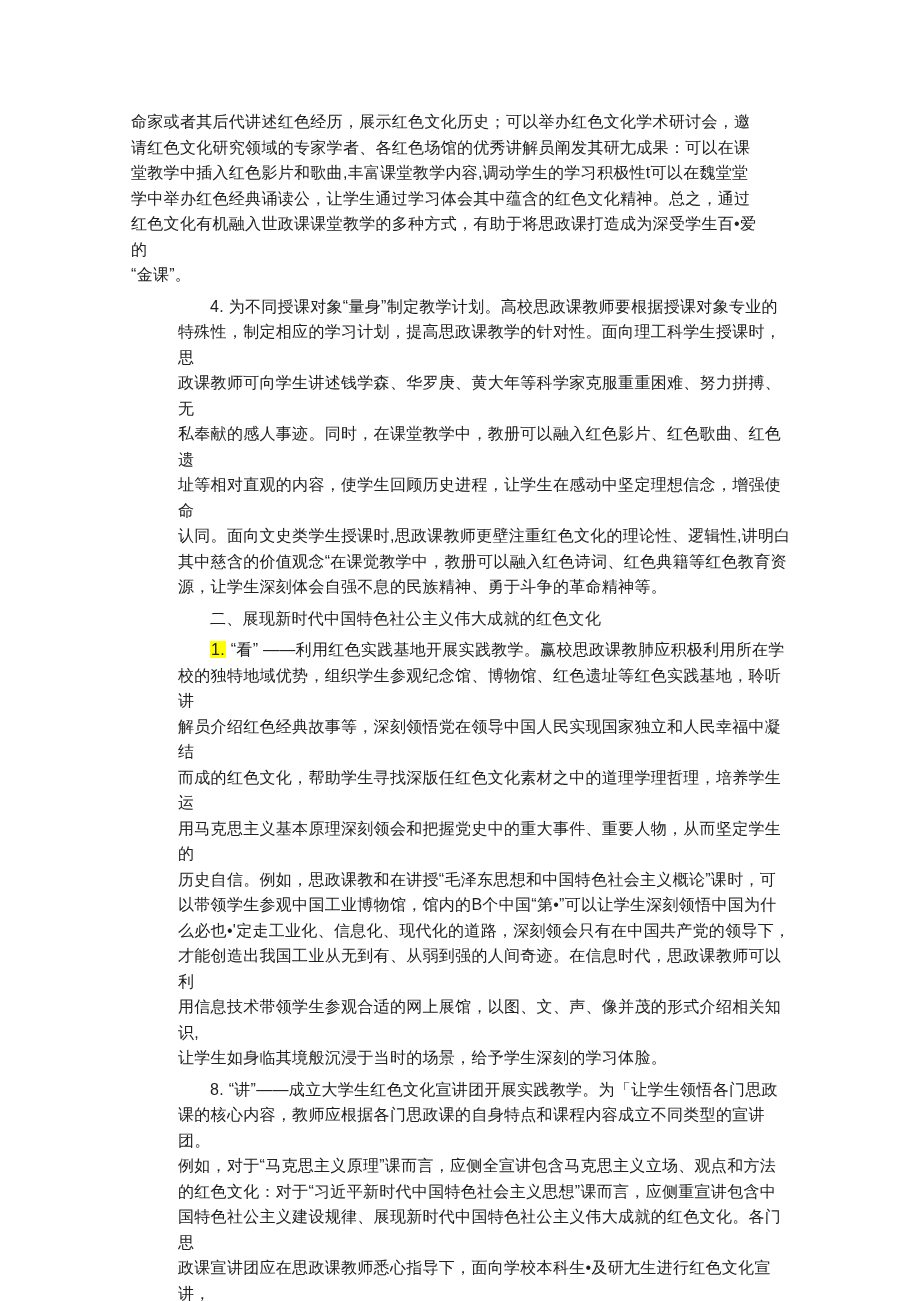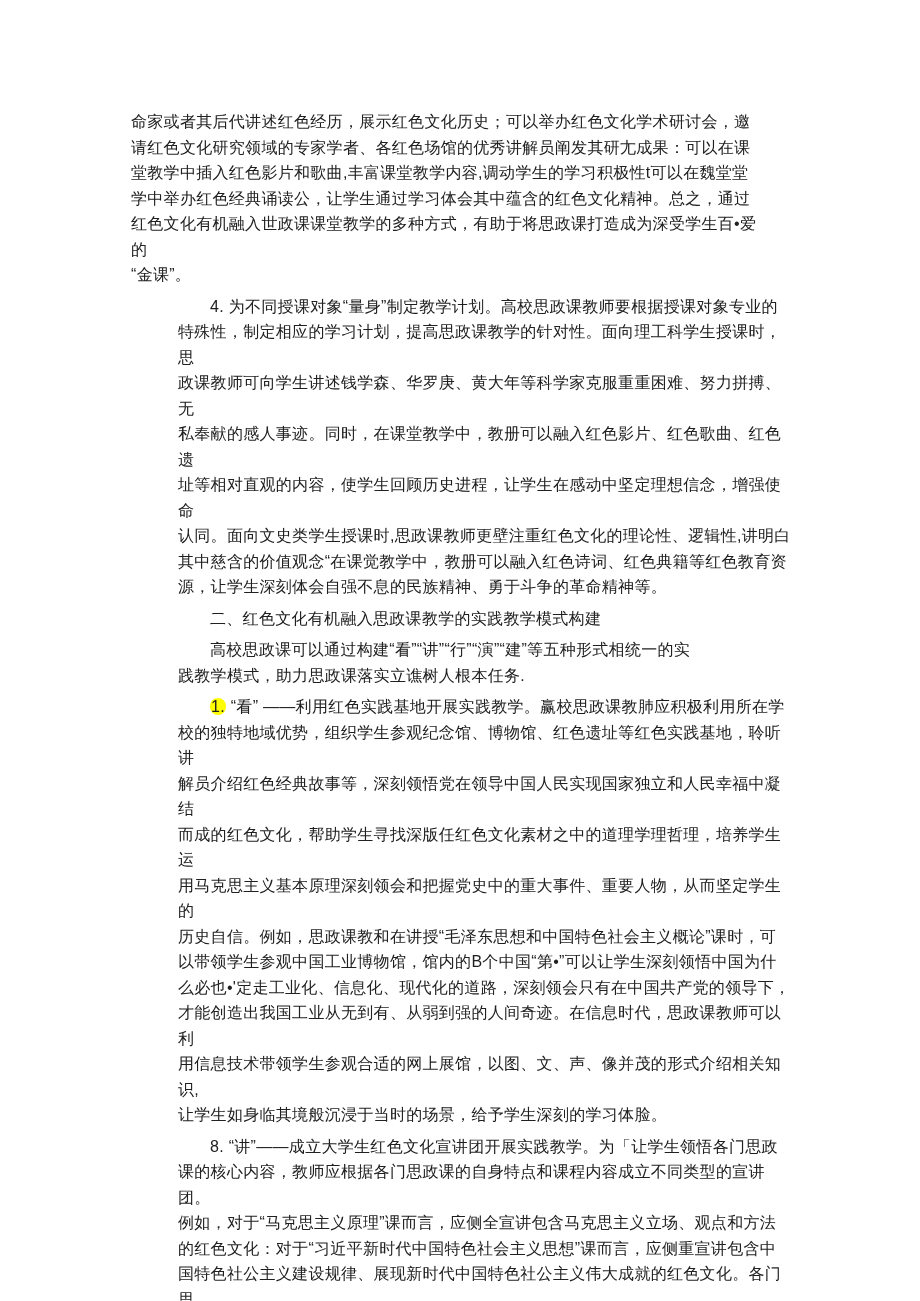--- a/index.html
+++ b/index.html
@@ -1,20 +1,20 @@
 <!DOCTYPE html>
 <html lang="zh" style="--bg: #ffffff; --fg: #202020; --hl: #ffff00;"><head>
 <meta charset="utf-8">
 <style>
   :root {
     --bg: #ffffff;
     --fg: #202020;
     --hl: #ffff00;
   }
-  * { box-sizing: border-box; border-radius: 10px; }
+  * { box-sizing: border-box; }
   html, body {
     margin: 0;
     padding: 0;
   }
   body {
     width: 920px;
     height: 1301px;
     background: var(--bg);
     color: var(--fg);
     font-family: "Liberation Sans", "DejaVu Sans", sans-serif;
@@ -59,24 +59,22 @@
 
   <p class="doc indent">4. 为不同授课对象“量身”制定教学计划。高校思政课教师要根据授课对象专业的
 特殊性，制定相应的学习计划，提高思政课教学的针对性。面向理工科学生授课时，思
 政课教师可向学生讲述钱学森、华罗庚、黄大年等科学家克服重重困难、努力拼搏、无
 私奉献的感人事迹。同时，在课堂教学中，教册可以融入红色影片、红色歌曲、红色遗
 址等相对直观的内容，使学生回顾历史进程，让学生在感动中坚定理想信念，增强使命
 认同。面向文史类学生授课时,思政课教师更壁注重红色文化的理论性、逻辑性,讲明白
 其中慈含的价值观念“在课觉教学中，教册可以融入红色诗词、红色典籍等红色教育资
 源，让学生深刻体会自强不息的民族精神、勇于斗争的革命精神等。</p>
 
-  <p class="doc indent">二、红色文化有机融入思政课教学的实践教学模式构建</p>
+  <p class="doc indent">二、展现新时代中国特色社公主义伟大成就的红色文化</p>
 
-  <p class="doc indent">高校思政课可以通过构建“看”“讲”“行”“演”“建”等五种形式相统一的实
-践教学模式，助力思政课落实立谯树人根本任务.</p>
 
   <p class="doc indent"><mark class="hl">1.</mark><span> “看” ——利用红色实践基地开展实践教学。赢校思政课教肺应积极利用所在学
 校的独特地域优势，组织学生参观纪念馆、博物馆、红色遗址等红色实践基地，聆听讲
 解员介绍红色经典故事等，深刻领悟党在领导中国人民实现国家独立和人民幸福中凝结
 而成的红色文化，帮助学生寻找深版任红色文化素材之中的道理学理哲理，培养学生运
 用马克思主义基本原理深刻领会和把握党史中的重大事件、重要人物，从而坚定学生的
 历史自信。例如，思政课教和在讲授“毛泽东思想和中国特色社会主义概论”课时，可
 以带领学生参观中国工业博物馆，馆内的B个中国“第•”可以让学生深刻领悟中国为什
 么必也•'定走工业化、信息化、现代化的道路，深刻领会只有在中国共产党的领导下，
 才能创造出我国工业从无到有、从弱到强的人间奇迹。在信息时代，思政课教师可以利

